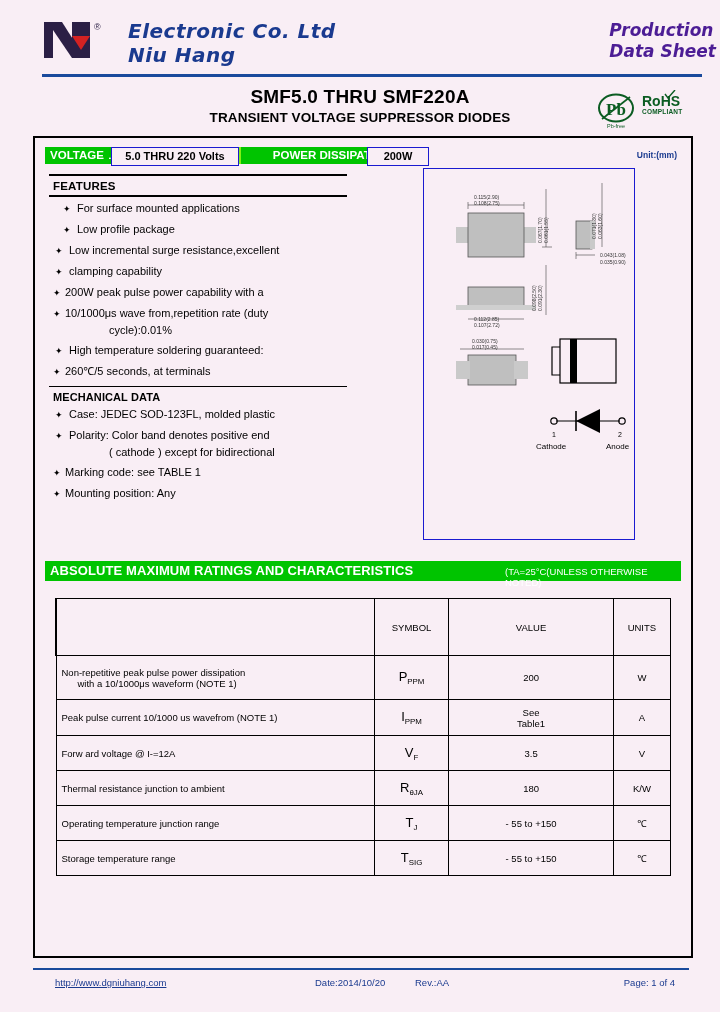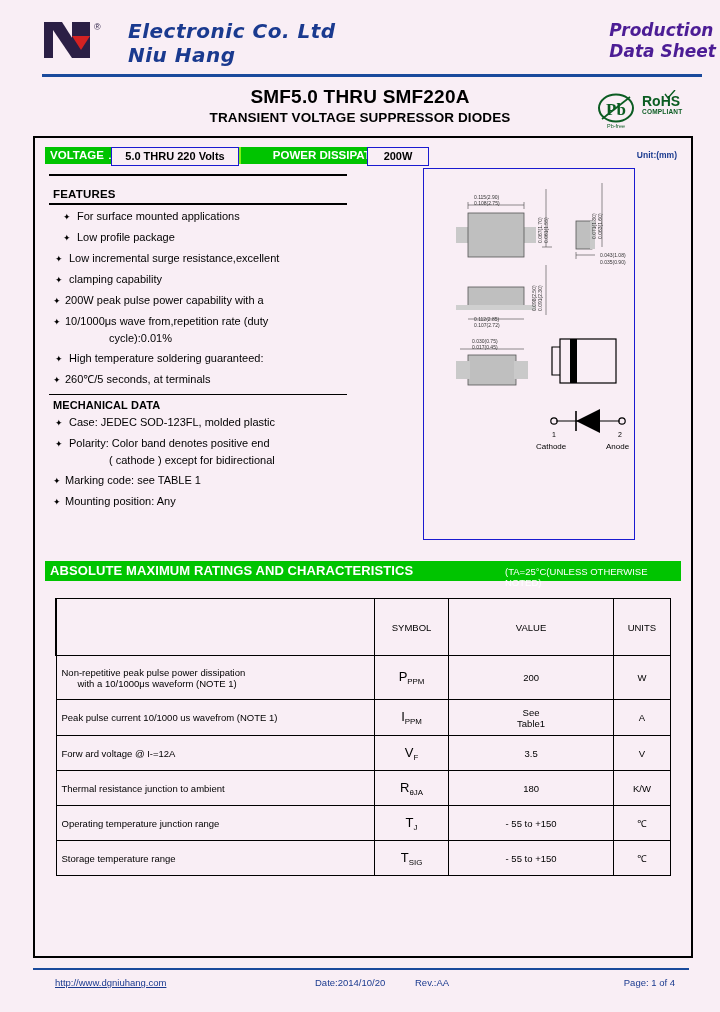--- a/index.html
+++ b/index.html
@@ -58,21 +58,21 @@
   .b-pkg{left:388px;width:248px;height:17px;line-height:17px;
     background:linear-gradient(to right,#00c000 0%,#00c000 45%,#76ec10 62%,#96f51a 100%);
     color:#fff;font-weight:bold;font-size:11.5px;text-align:left;padding-left:4px;
     box-sizing:border-box;}
   .b-unit{position:absolute;right:4px;top:0;height:17px;line-height:17px;
     font-size:8.5px;font-weight:bold;color:#1a3a8f;}
 
   
   .feat{position:absolute;left:12px;top:36px;width:302px;}
   .feat .topline{width:298px;height:2px;background:#000;margin:0 0 4px 2px;}
-  .feat h3{margin:12px 0 3px 6px;font-size:11.5px;font-weight:bold;letter-spacing:.2px;}
+  .feat h3{margin:4px 0 3px 6px;font-size:11.5px;font-weight:bold;letter-spacing:.2px;}
   .feat .midline{width:298px;height:1.5px;background:#000;margin:0 0 5px 2px;}
   .li{position:relative;font-size:11px;line-height:13px;margin:0 0 8px 0;padding-left:30px;}
   .dia{position:absolute;left:16px;top:1px;font-size:9px;}
   .li.n2{padding-left:22px;} .li.n2 .dia{left:8px;}
   .li.n3{padding-left:18px;} .li.n3 .dia{left:6px;}
   .sub{padding-left:62px;margin-top:-4px;margin-bottom:8px;font-size:11px;}
   .mechline{width:298px;height:1.5px;background:#000;margin:2px 0 4px 2px;}
   .feat h4{margin:0 0 5px 6px;font-size:11px;font-weight:bold;letter-spacing:.1px;}
 
   

